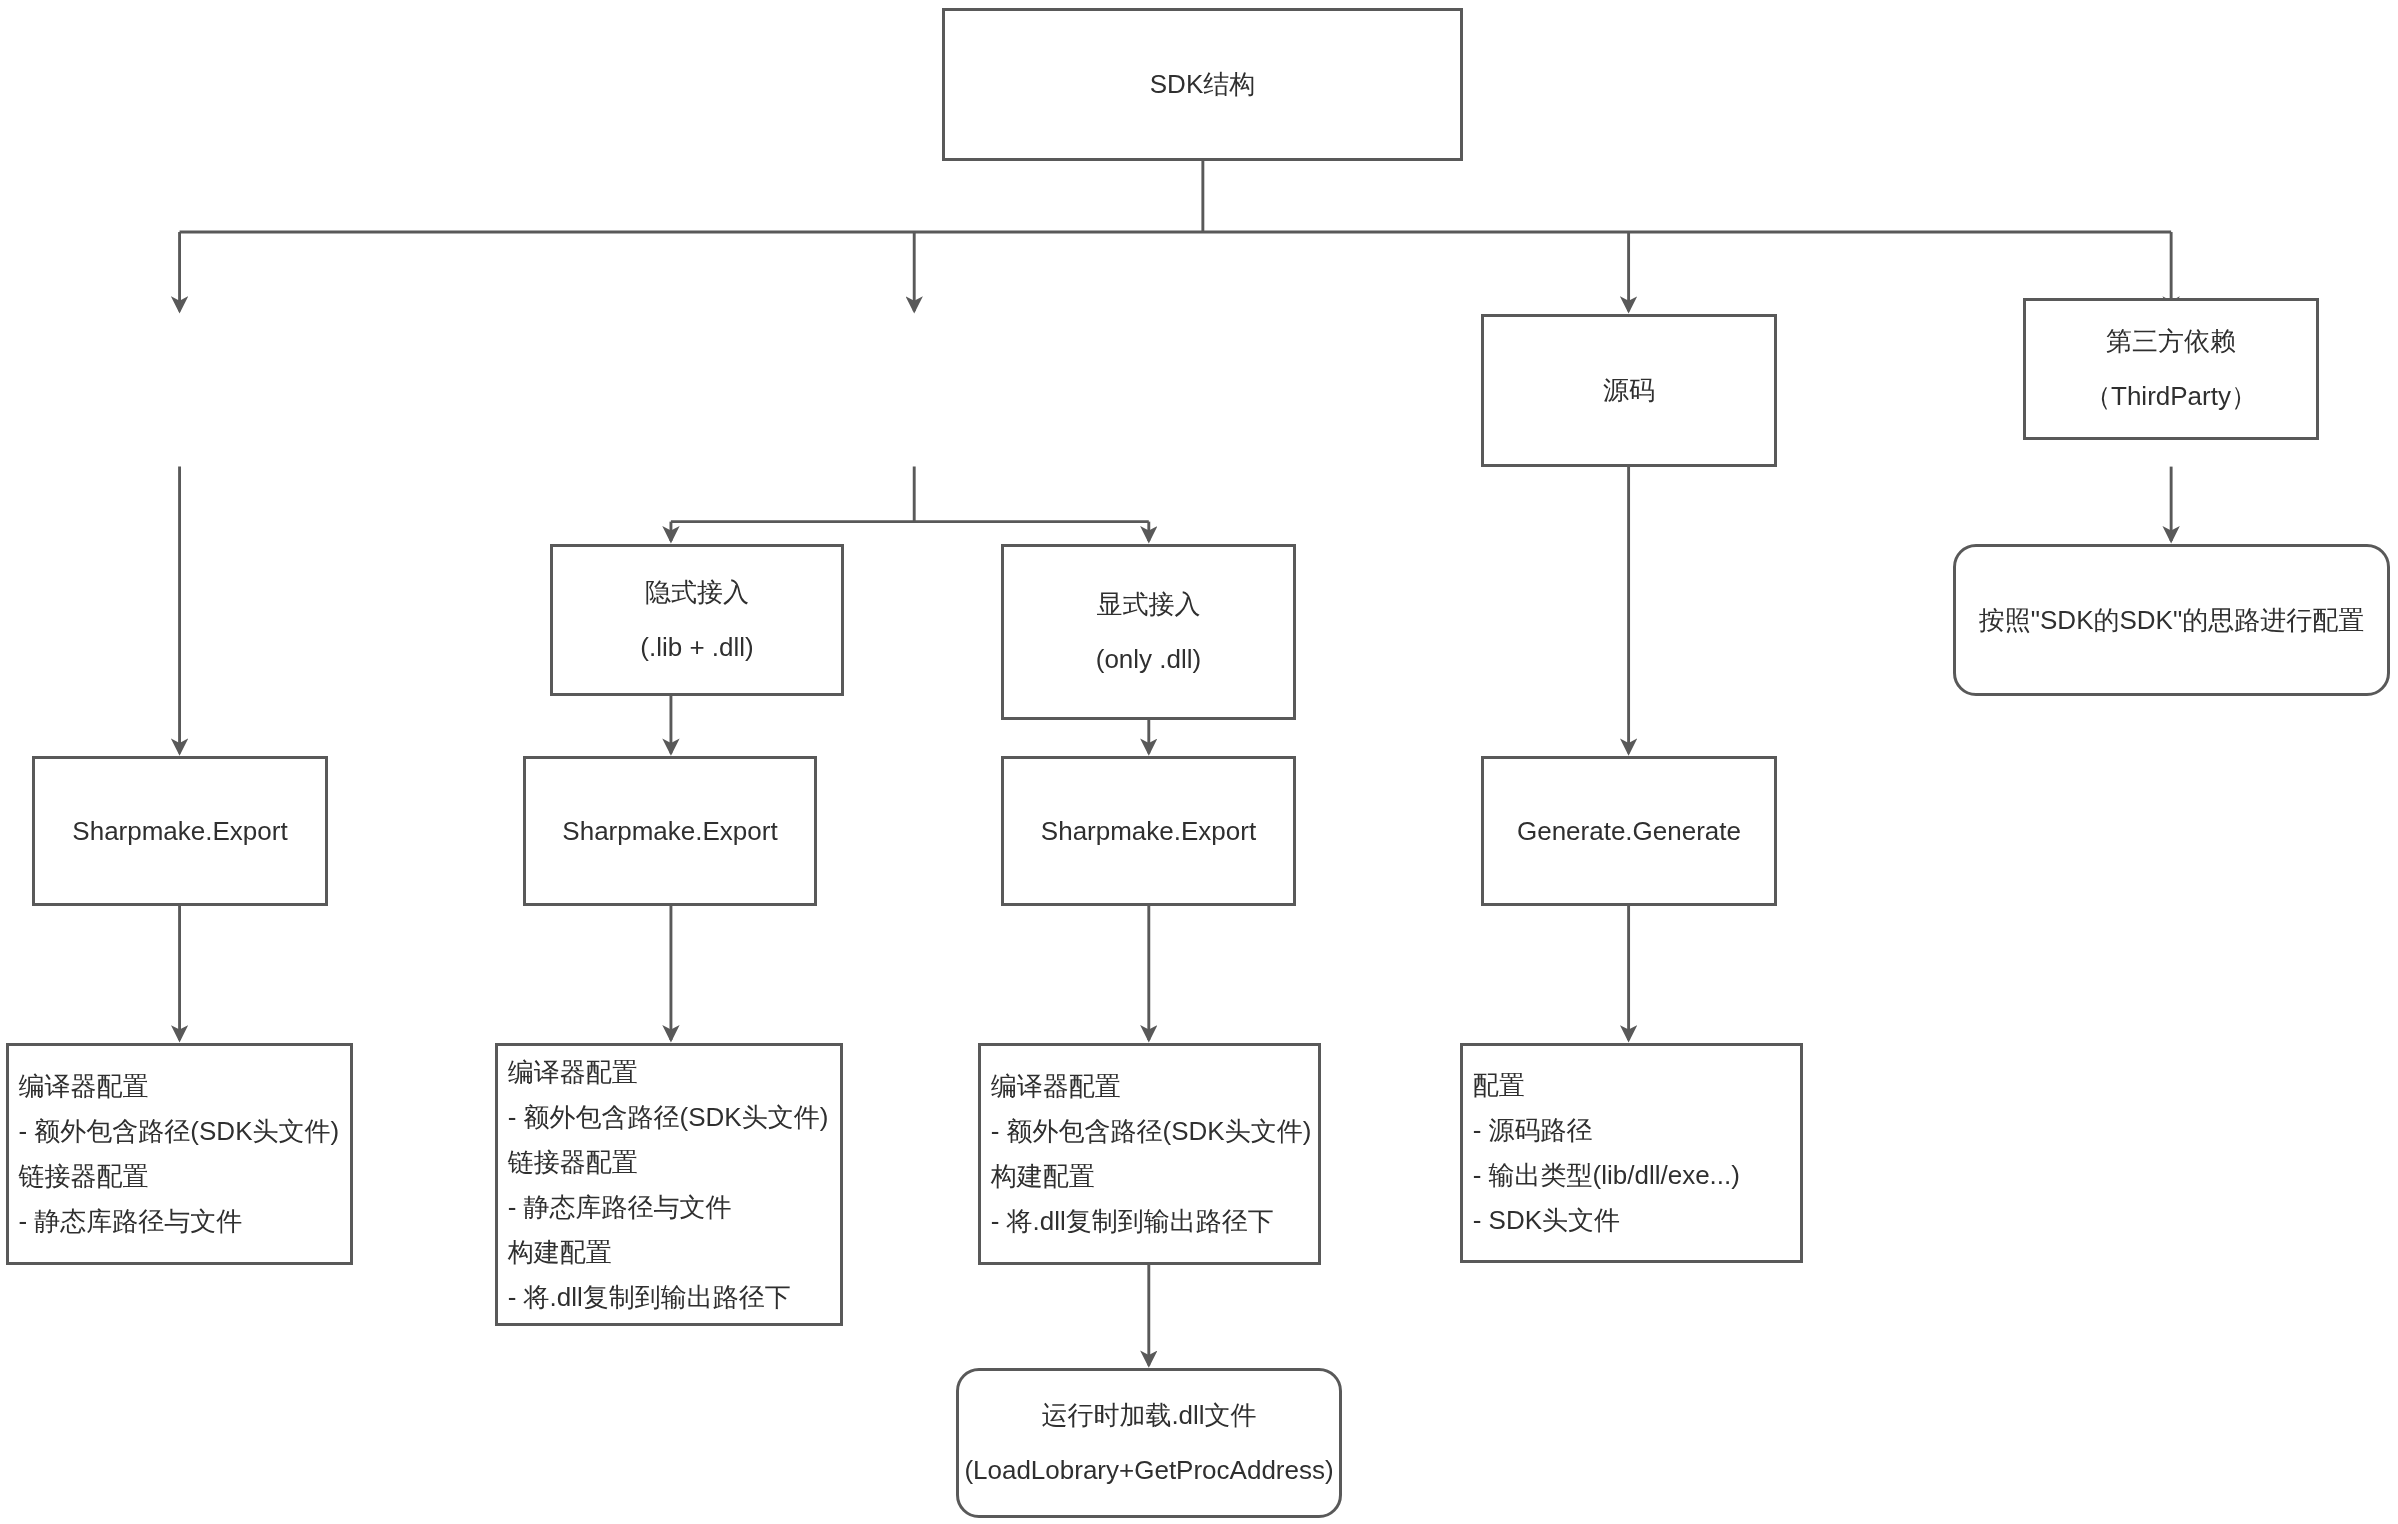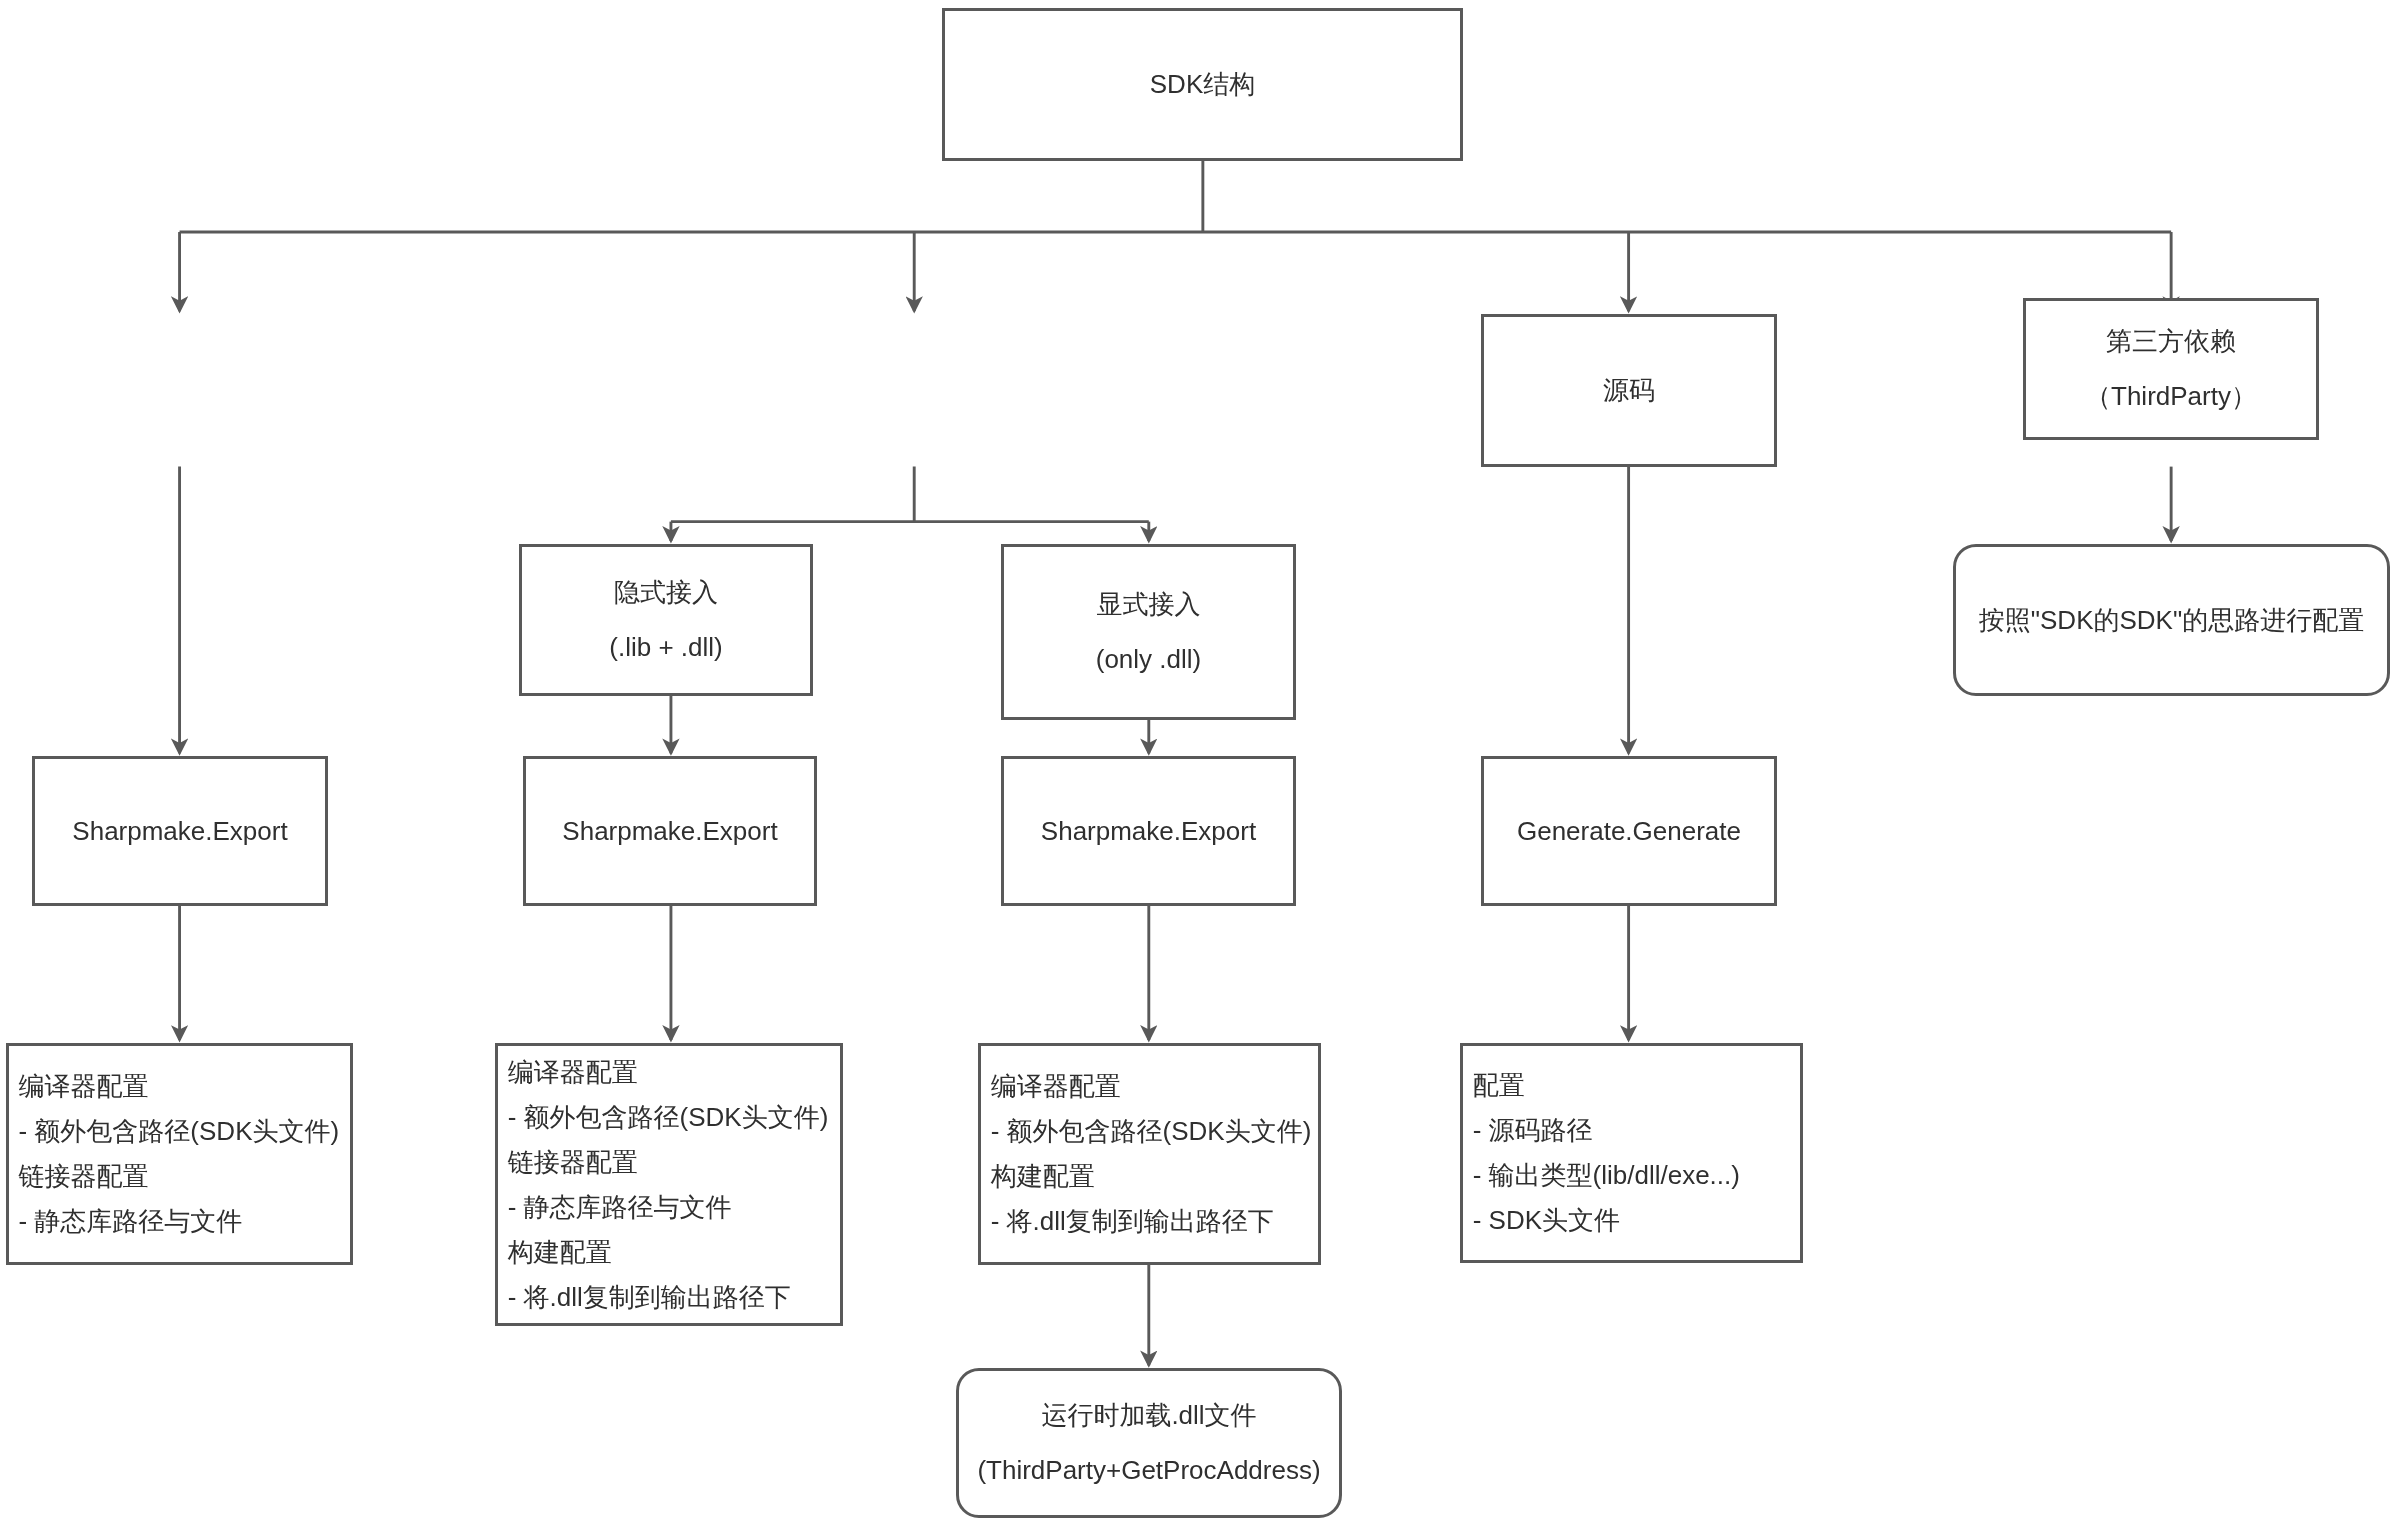--- a/index.html
+++ b/index.html
@@ -67,21 +67,21 @@
     line-height: 45px;
     white-space: nowrap;
   }
 
   
   #n-root        { left: 942px;  top: 7.7px;    width: 521px; height: 153px; }
   #n-static      { left: 32px;   top: 314px;  width: 296px; height: 153px; }
   #n-dynamic     { left: 766px;  top: 314px;  width: 296px; height: 153px; }
   #n-source      { left: 1481px; top: 314px;  width: 296px; height: 153px; }
   #n-thirdparty  { left: 2023px; top: 298px;  width: 296px; height: 142px; }
-  #n-implicit    { left: 519px;  top: 544px;  width: 294px; height: 152px; }
+  #n-implicit    { left: 550px;  top: 544px;  width: 294px; height: 152px; }
   #n-explicit    { left: 1001px; top: 544px;  width: 295px; height: 176px; }
   #n-tpnote      { left: 1953px; top: 544px;  width: 437px; height: 152px; }
   #n-export-st   { left: 32px;   top: 756px;  width: 296px; height: 150px; }
   #n-export-im   { left: 523px;  top: 756px;  width: 294px; height: 150px; }
   #n-export-ex   { left: 1001px; top: 756px;  width: 295px; height: 150px; }
   #n-generate    { left: 1481px; top: 756px;  width: 296px; height: 150px; }
   #n-cfg-static  { left: 5.8px;    top: 1043px; width: 347px; height: 222px; }
   #n-cfg-implicit{ left: 495px;  top: 1043px; width: 348px; height: 283px; }
   #n-cfg-explicit{ left: 978px; top: 1043px; width: 343px; height: 222px; }
   #n-cfg-source  { left: 1460px; top: 1043px; width: 343px; height: 220px; }
@@ -184,17 +184,17 @@
 
   <div class="config" id="n-cfg-source">
     <div class="cfg-line">配置</div>
     <div class="cfg-line">- 源码路径</div>
     <div class="cfg-line">- 输出类型(lib/dll/exe...)</div>
     <div class="cfg-line">- SDK头文件</div>
   </div>
 
   <div class="node rounded" id="n-runtime">
     <span class="line">运行时加载.dll文件</span>
-    <span class="line">(ThirdParty+GetProcAddress)</span>
+    <span class="line">(LoadLobrary+GetProcAddress)</span>
   </div>
 
 </div>
 
 
 </body></html>

